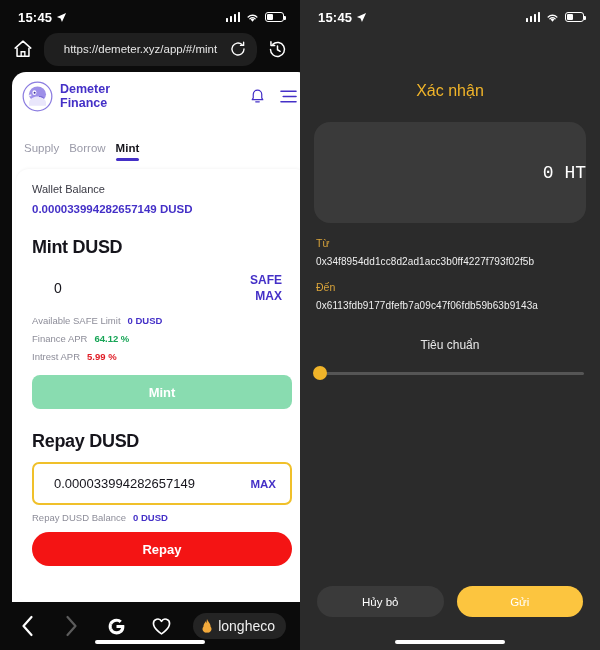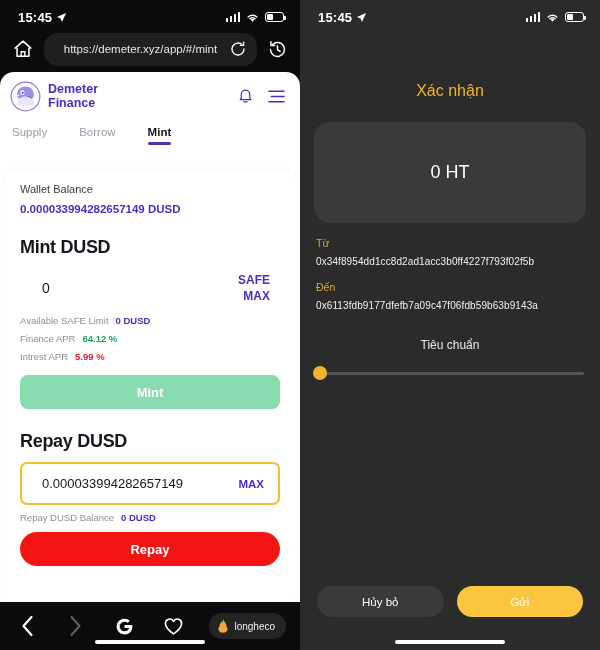--- a/index.html
+++ b/index.html
@@ -39,36 +39,36 @@
   .urlfield {
     flex: 1; height: 33px; background: #1f1f1f; border-radius: 14px;
     display: flex; align-items: center; padding: 0 10px 0 14px; gap: 6px;
   }
   .urltext { flex: 1; color: #e6e6e6; font-size: 11.5px; text-align: center; white-space: nowrap; overflow: hidden; }
   .reload-ico, .hist-ico { width: 18px; height: 18px; flex: 0 0 auto; }
   .hist-ico { width: 21px; height: 21px; }
 
   
   .webview {
-    position: absolute; left: 0; top: 72px; width: 300px; height: 530px;
+    position: absolute; left: 12px; top: 72px; width: 300px; height: 530px;
     background: #fff; border-radius: 14px 14px 0 0; overflow: hidden;
   }
   .site-header {
     height: 48px; display: flex; align-items: center;
     justify-content: space-between; padding: 0 14px 0 10px;
   }
   .brand { display: flex; align-items: center; gap: 7px; }
   .brand-logo { width: 31px; height: 31px; flex: 0 0 auto; }
   .brand-name { color: #4430c7; font-size: 12.5px; font-weight: bold; line-height: 1.12; }
   .hdr-icons { display: flex; align-items: center; gap: 13px; }
   .bell-ico { width: 17px; height: 19px; }
   .menu-ico { width: 19px; height: 15px; }
 
   
-  .tabs { display: flex; gap: 32px; padding: 6px 12px 0 12px; position: relative; z-index: 3; background: #fff; }
+  .tabs { display: flex; gap: 10px; padding: 6px 12px 0 12px; position: relative; z-index: 3; background: #fff; margin-top: 16px; }
   .tab { font-size: 11.5px; color: #9a9aa8; padding-bottom: 7px; position: relative; }
   .tab.active { color: #16151c; font-weight: bold; }
   .tab.active::after {
     content: ""; position: absolute; left: 0; right: 0; bottom: 0;
     height: 3px; background: #4430c7; border-radius: 2px;
   }
   
   .claim-row {
     position: absolute; left: 160px; top: 158px; width: 128px; height: 17px;
     display: flex; align-items: center; gap: 6px; overflow: hidden; z-index: 1;
@@ -123,34 +123,34 @@
     position: absolute; bottom: 0; left: 0; width: 300px; height: 48px;
     display: flex; align-items: center; padding: 0 14px; gap: 0;
   }
   .bb-ico { width: 26px; height: 26px; display:flex; align-items:center; justify-content:center; }
   .nav-back, .nav-fwd { flex: 0 0 auto; }
   .bb-spacer { flex: 1; }
   .tabpill {
     height: 26px; background: #242424; border-radius: 13px;
     display: flex; align-items: center; gap: 5px; padding: 0 11px 0 8px;
   }
-  .tabpill span { color: #efefef; font-size: 10px; }
+  .tabpill span { color: #efefef; font-size: 14px; }
   .home-indicator {
     position: absolute; bottom: 6px; left: 50%; transform: translateX(-50%);
     width: 110px; height: 4px; background: #fff; border-radius: 2px;
   }
 
   
   .confirm-title {
     text-align: center; color: #f0b429; font-size: 16px;
     margin-top: 52px;
   }
   .amount-card {
     margin: 22px 14px 0 14px; height: 101px; background: #3a3a3a;
-    border-radius: 16px; display: flex; align-items: center; justify-content: center;
+    border-radius: 16px; display: flex; align-items: center; justify-content: flex-end; font-family: Liberation Mono, monospace;
   }
   .amount-text { color: #fff; font-size: 18px; }
   .addr-block { padding: 0 16px; }
   .addr-label { color: #d8a33a; font-size: 10.5px; margin-top: 14px; }
   .addr-value { color: #efefef; font-size: 10px; margin-top: 7px; letter-spacing: .1px; word-break: break-all; }
   .std-title { text-align: center; color: #e8e8e8; font-size: 12px; margin-top: 27px; }
   .slider-wrap { padding: 0 16px; margin-top: 14px; position: relative; height: 14px; display:flex; align-items:center;}
   .slider-track { width: 100%; height: 3px; background: #555; border-radius: 2px; }
   .slider-thumb {
     position: absolute; left: 13px; top: 0; width: 14px; height: 14px;

